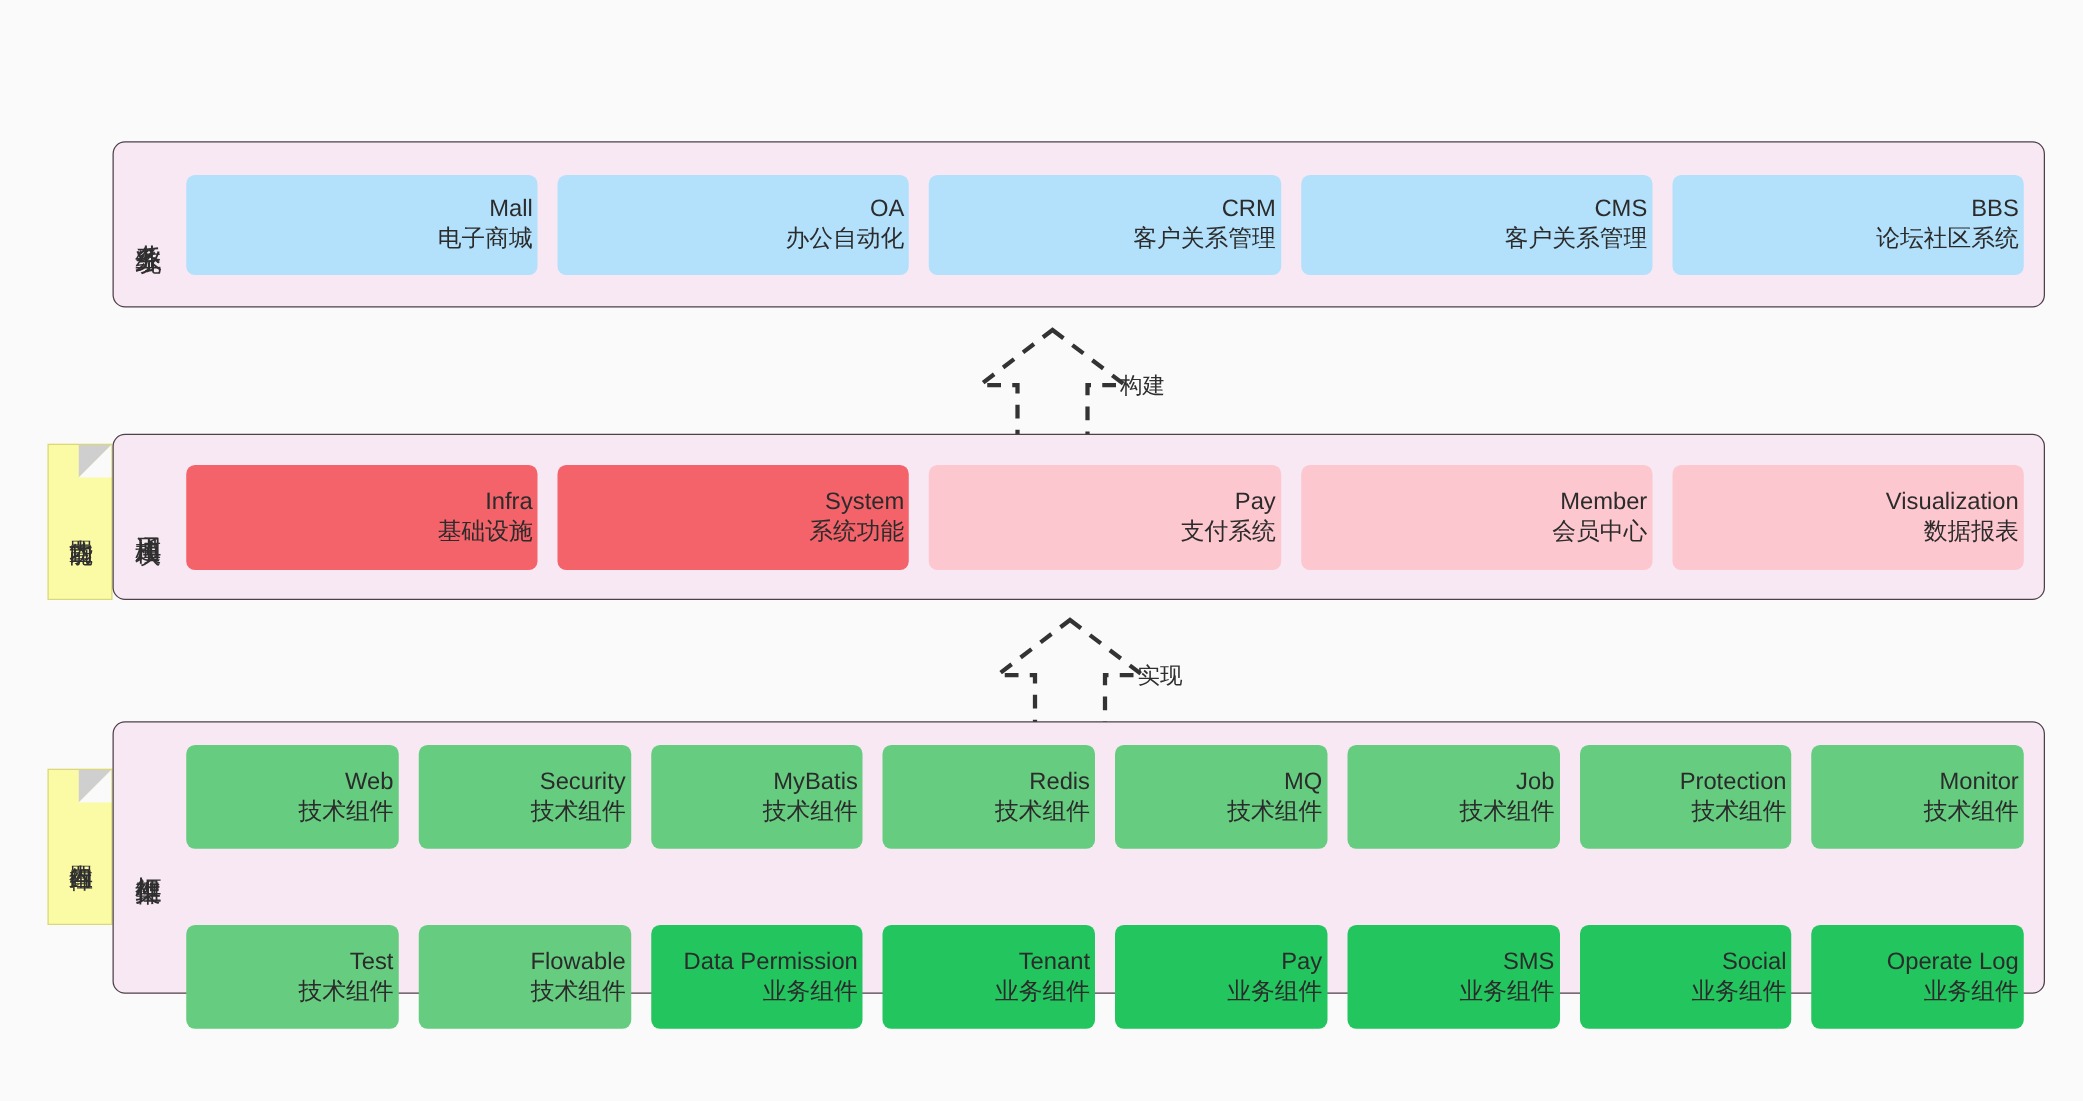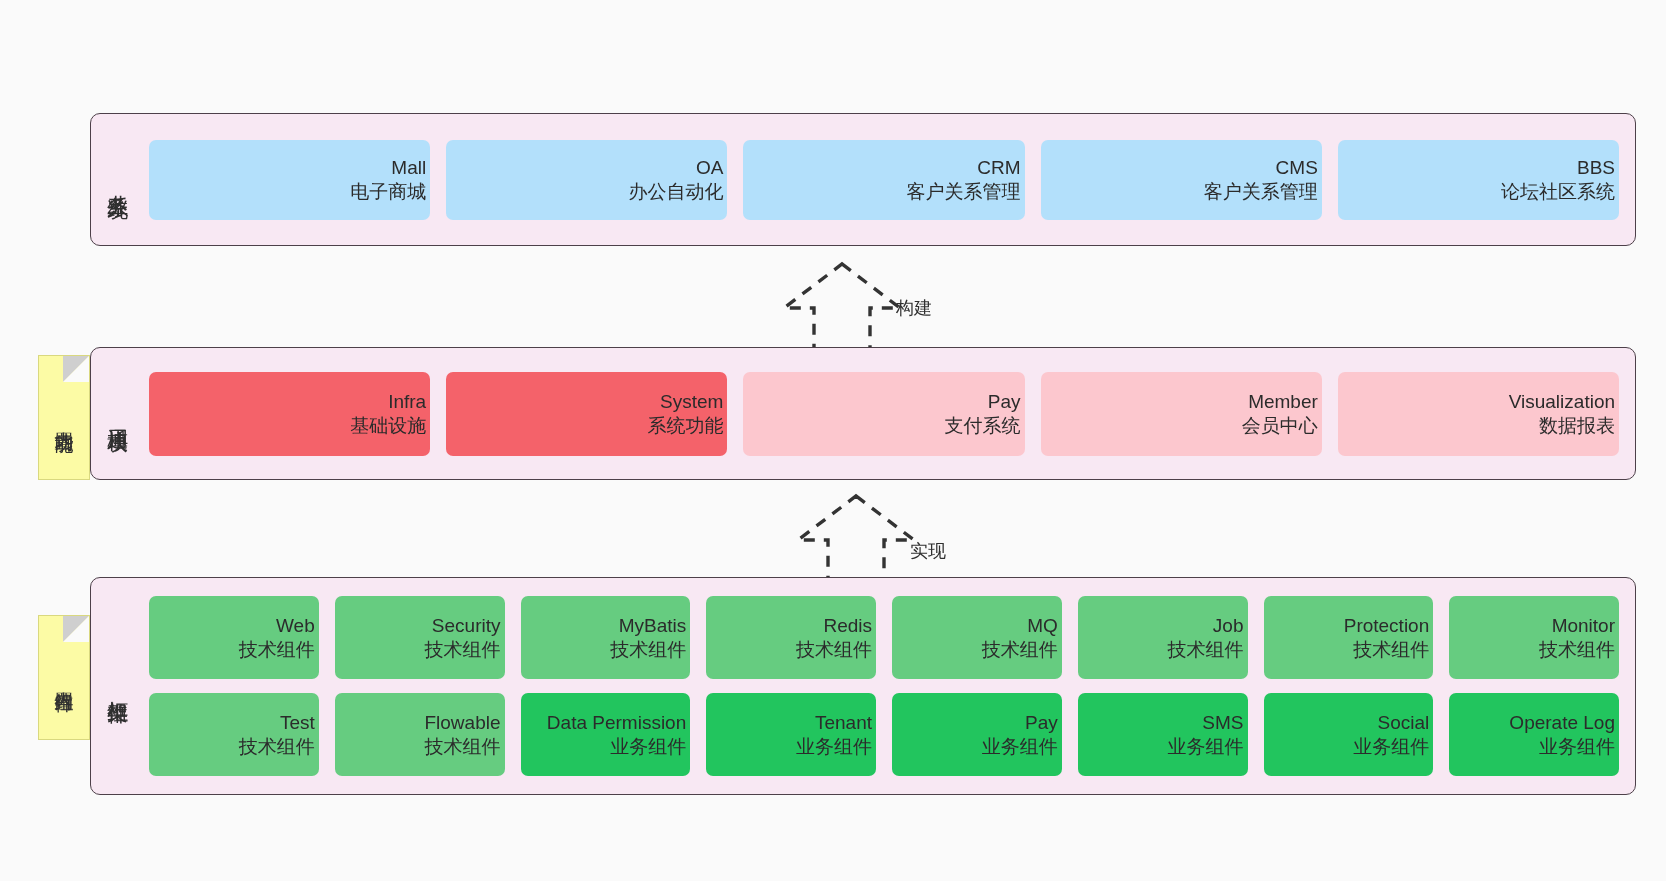--- a/index.html
+++ b/index.html
@@ -78,21 +78,21 @@
     text-align: center;
     font-size: 19px;
     line-height: 1.24;
     color: #2b2b2b;
     padding: 6px 4px;
     box-sizing: border-box;
     min-width: 0;
   }
   .band-business .card { height: 80px; }
   .band-modules  .card { height: 84px; }
-  .band-framework .card { height: 83px; }
+  .band-framework .card { height: 83px; margin-top: 47px; }
 
   .card-title { display: block; }
   .card-sub   { display: block; }
 
   
   .c-blue        { background: #b3e0fb; }
   .c-red         { background: #f4626a; }
   .c-pink        { background: #fcc7ce; }
   .c-green       { background: #66cc80; }
   .c-lightgreen  { background: #22c55e; }
@@ -155,21 +155,21 @@
     right: 0;
     text-align: right;
     font-size: 18px;
     color: #2f2f2f;
     user-select: none;
     white-space: nowrap;
   }
   .arrow-build   { left: 752px; top: 258px; }
   .arrow-impl    { left: 766px; top: 490px; }
   .arrow-build .arrow-label { top: 38px; }
-  .arrow-impl  .arrow-label { top: 49px; }
+  .arrow-impl  .arrow-label { top: 38px; }
 </style>
 </head>
 <body>
 
 <div class="canvas">
 
   <div class="band band-business">
     <div class="band-title">业务系统</div>
     <div class="band-body">
       <div class="card-row" id="business-row">

